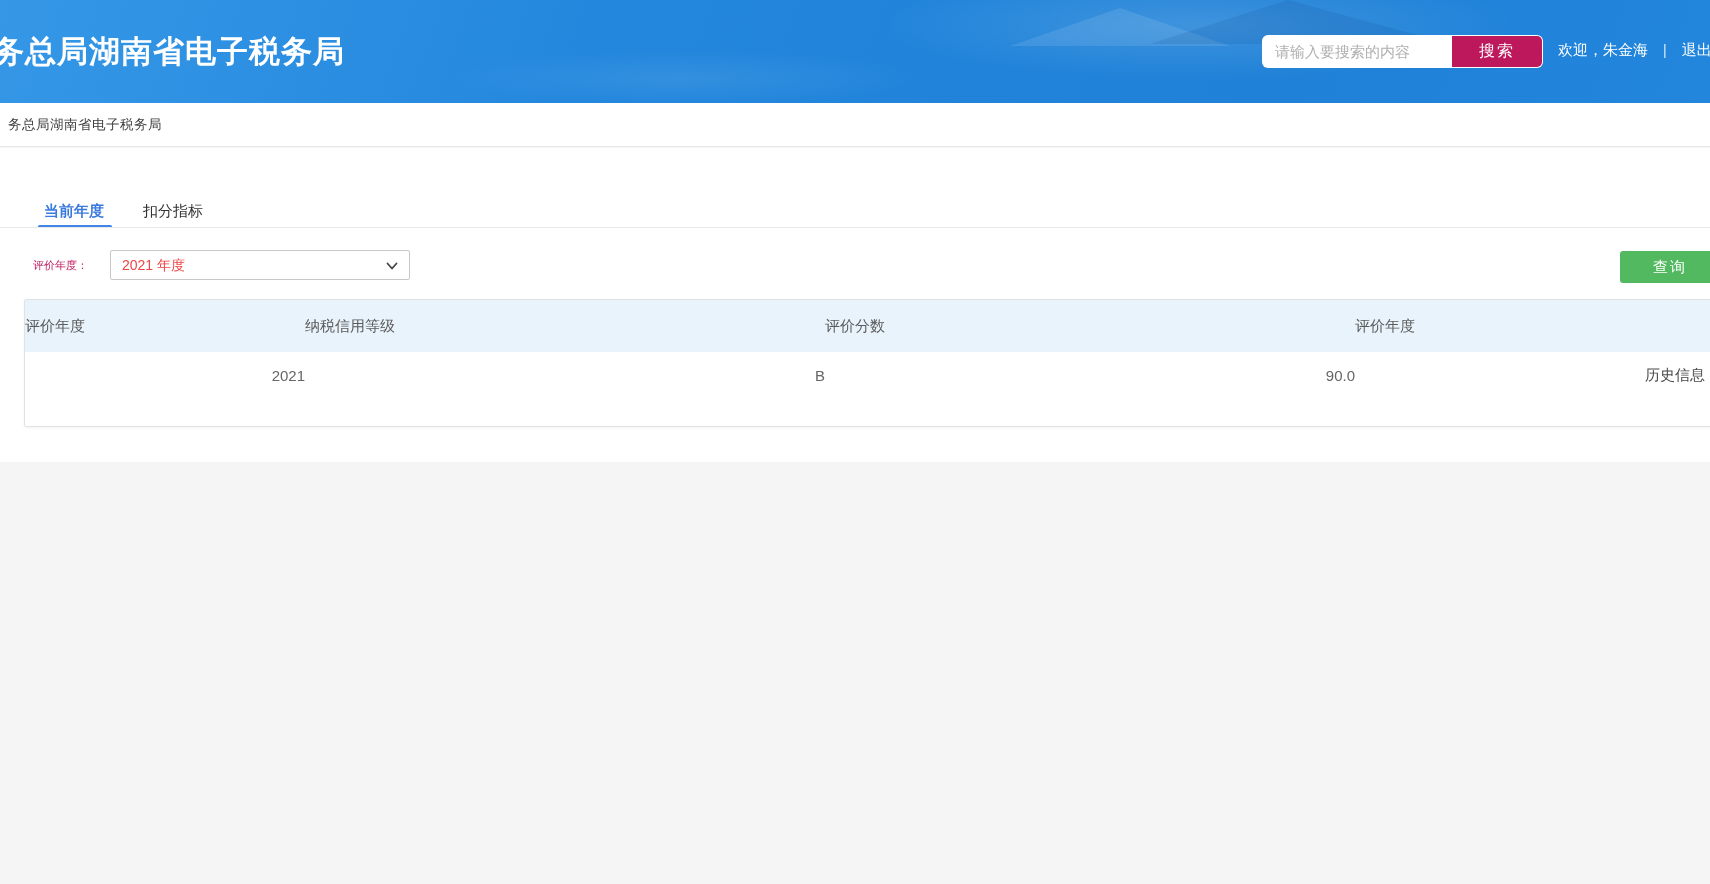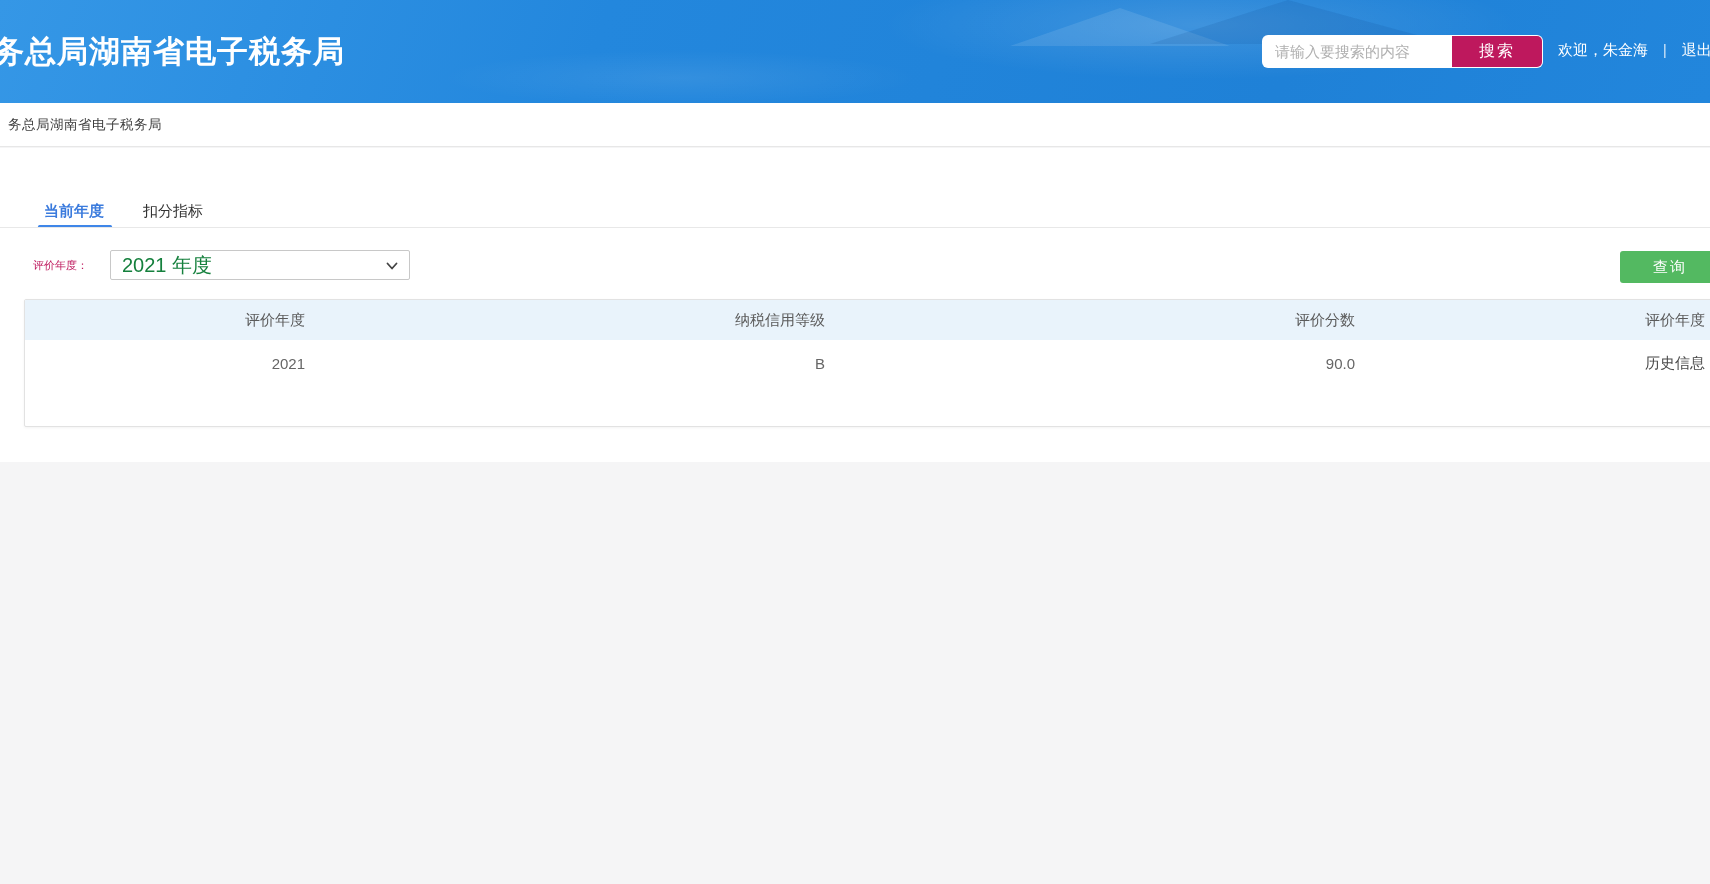--- a/index.html
+++ b/index.html
@@ -99,21 +99,21 @@
     position:absolute; left:33px; top:102px; height:30px; line-height:30px;
     font-size:11px; color:#be185d; white-space:nowrap;
   }
   .select-box {
     position:absolute; left:110px; top:102px; width:300px; height:30px;
     border:1px solid #c8c8c8; border-radius:2px; background:#ffffff;
     cursor:pointer;
   }
   .select-value {
     position:absolute; left:11px; top:0; line-height:28px;
-    font-size:20px; color:#15803d; white-space:nowrap;
+    font-size:14px; color:#ef4444; white-space:nowrap;
   }
   .select-chevron {
     position:absolute; right:10px; top:8px; width:14px; height:14px;
   }
   .query-btn {
     position:absolute; left:1620px; top:103px; width:100px; height:32px;
     background:#53b961; color:#ffffff; border:none; border-radius:3px;
     font-size:15px; font-family:inherit; letter-spacing:2px; cursor:pointer;
   }
 
@@ -121,22 +121,22 @@
   .table-card {
     position:absolute; left:24px; top:151px; width:1740px; height:128px;
     background:#ffffff; border:1px solid #e2e2e2; border-radius:2px;
     box-shadow:0 1px 3px rgba(0,0,0,0.05);
     overflow:hidden;
   }
   table.data-table {
     width:1740px; border-collapse:collapse; table-layout:fixed;
   }
   .data-table th {
-    height:40px; background:#e9f3fb; color:#5b5b5b;
-    font-size:15px; font-weight:normal; text-align:right;
+    height:52px; background:#e9f3fb; color:#5b5b5b;
+    font-size:15px; font-weight:normal; text-align:left;
   }
   .data-table td {
     height:46px; color:#666666; font-size:15px; text-align:right;
     background:#ffffff;
   }
   .view-details { color:#4a4a4a; cursor:pointer; }
 
   
   .page-bottom {
     position:absolute; top:462px; left:0; width:1710px; height:422px;

